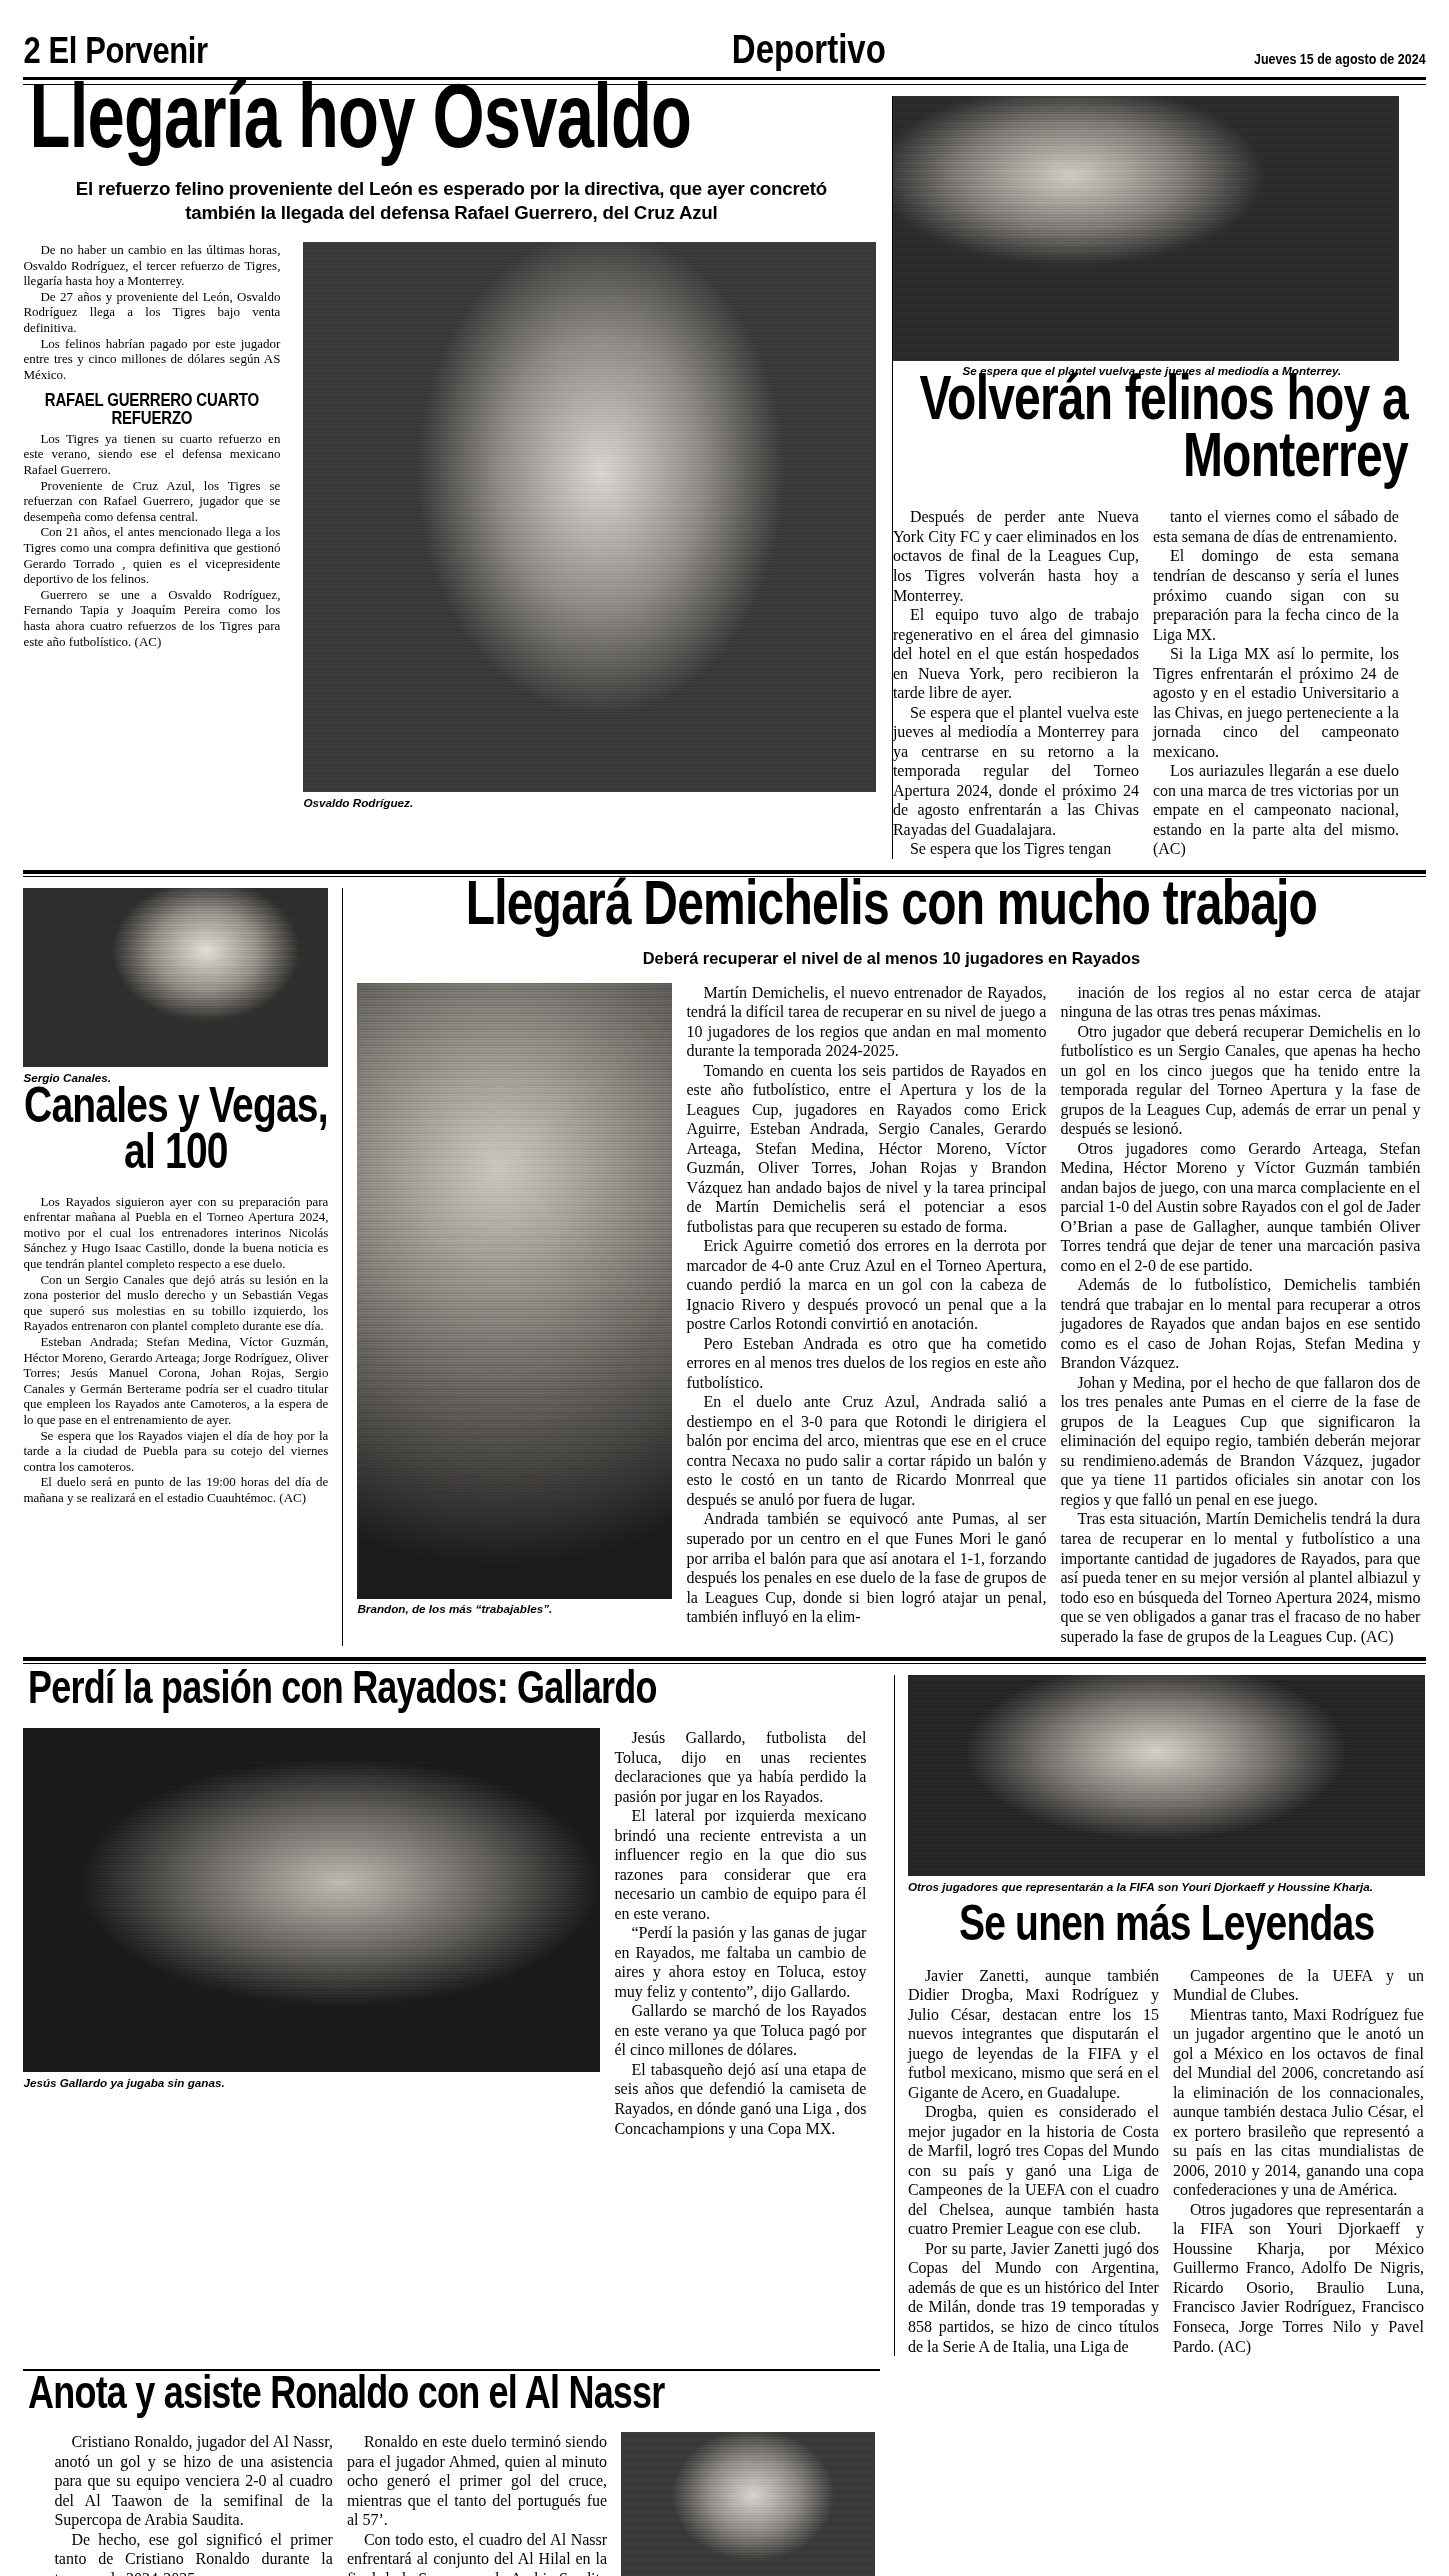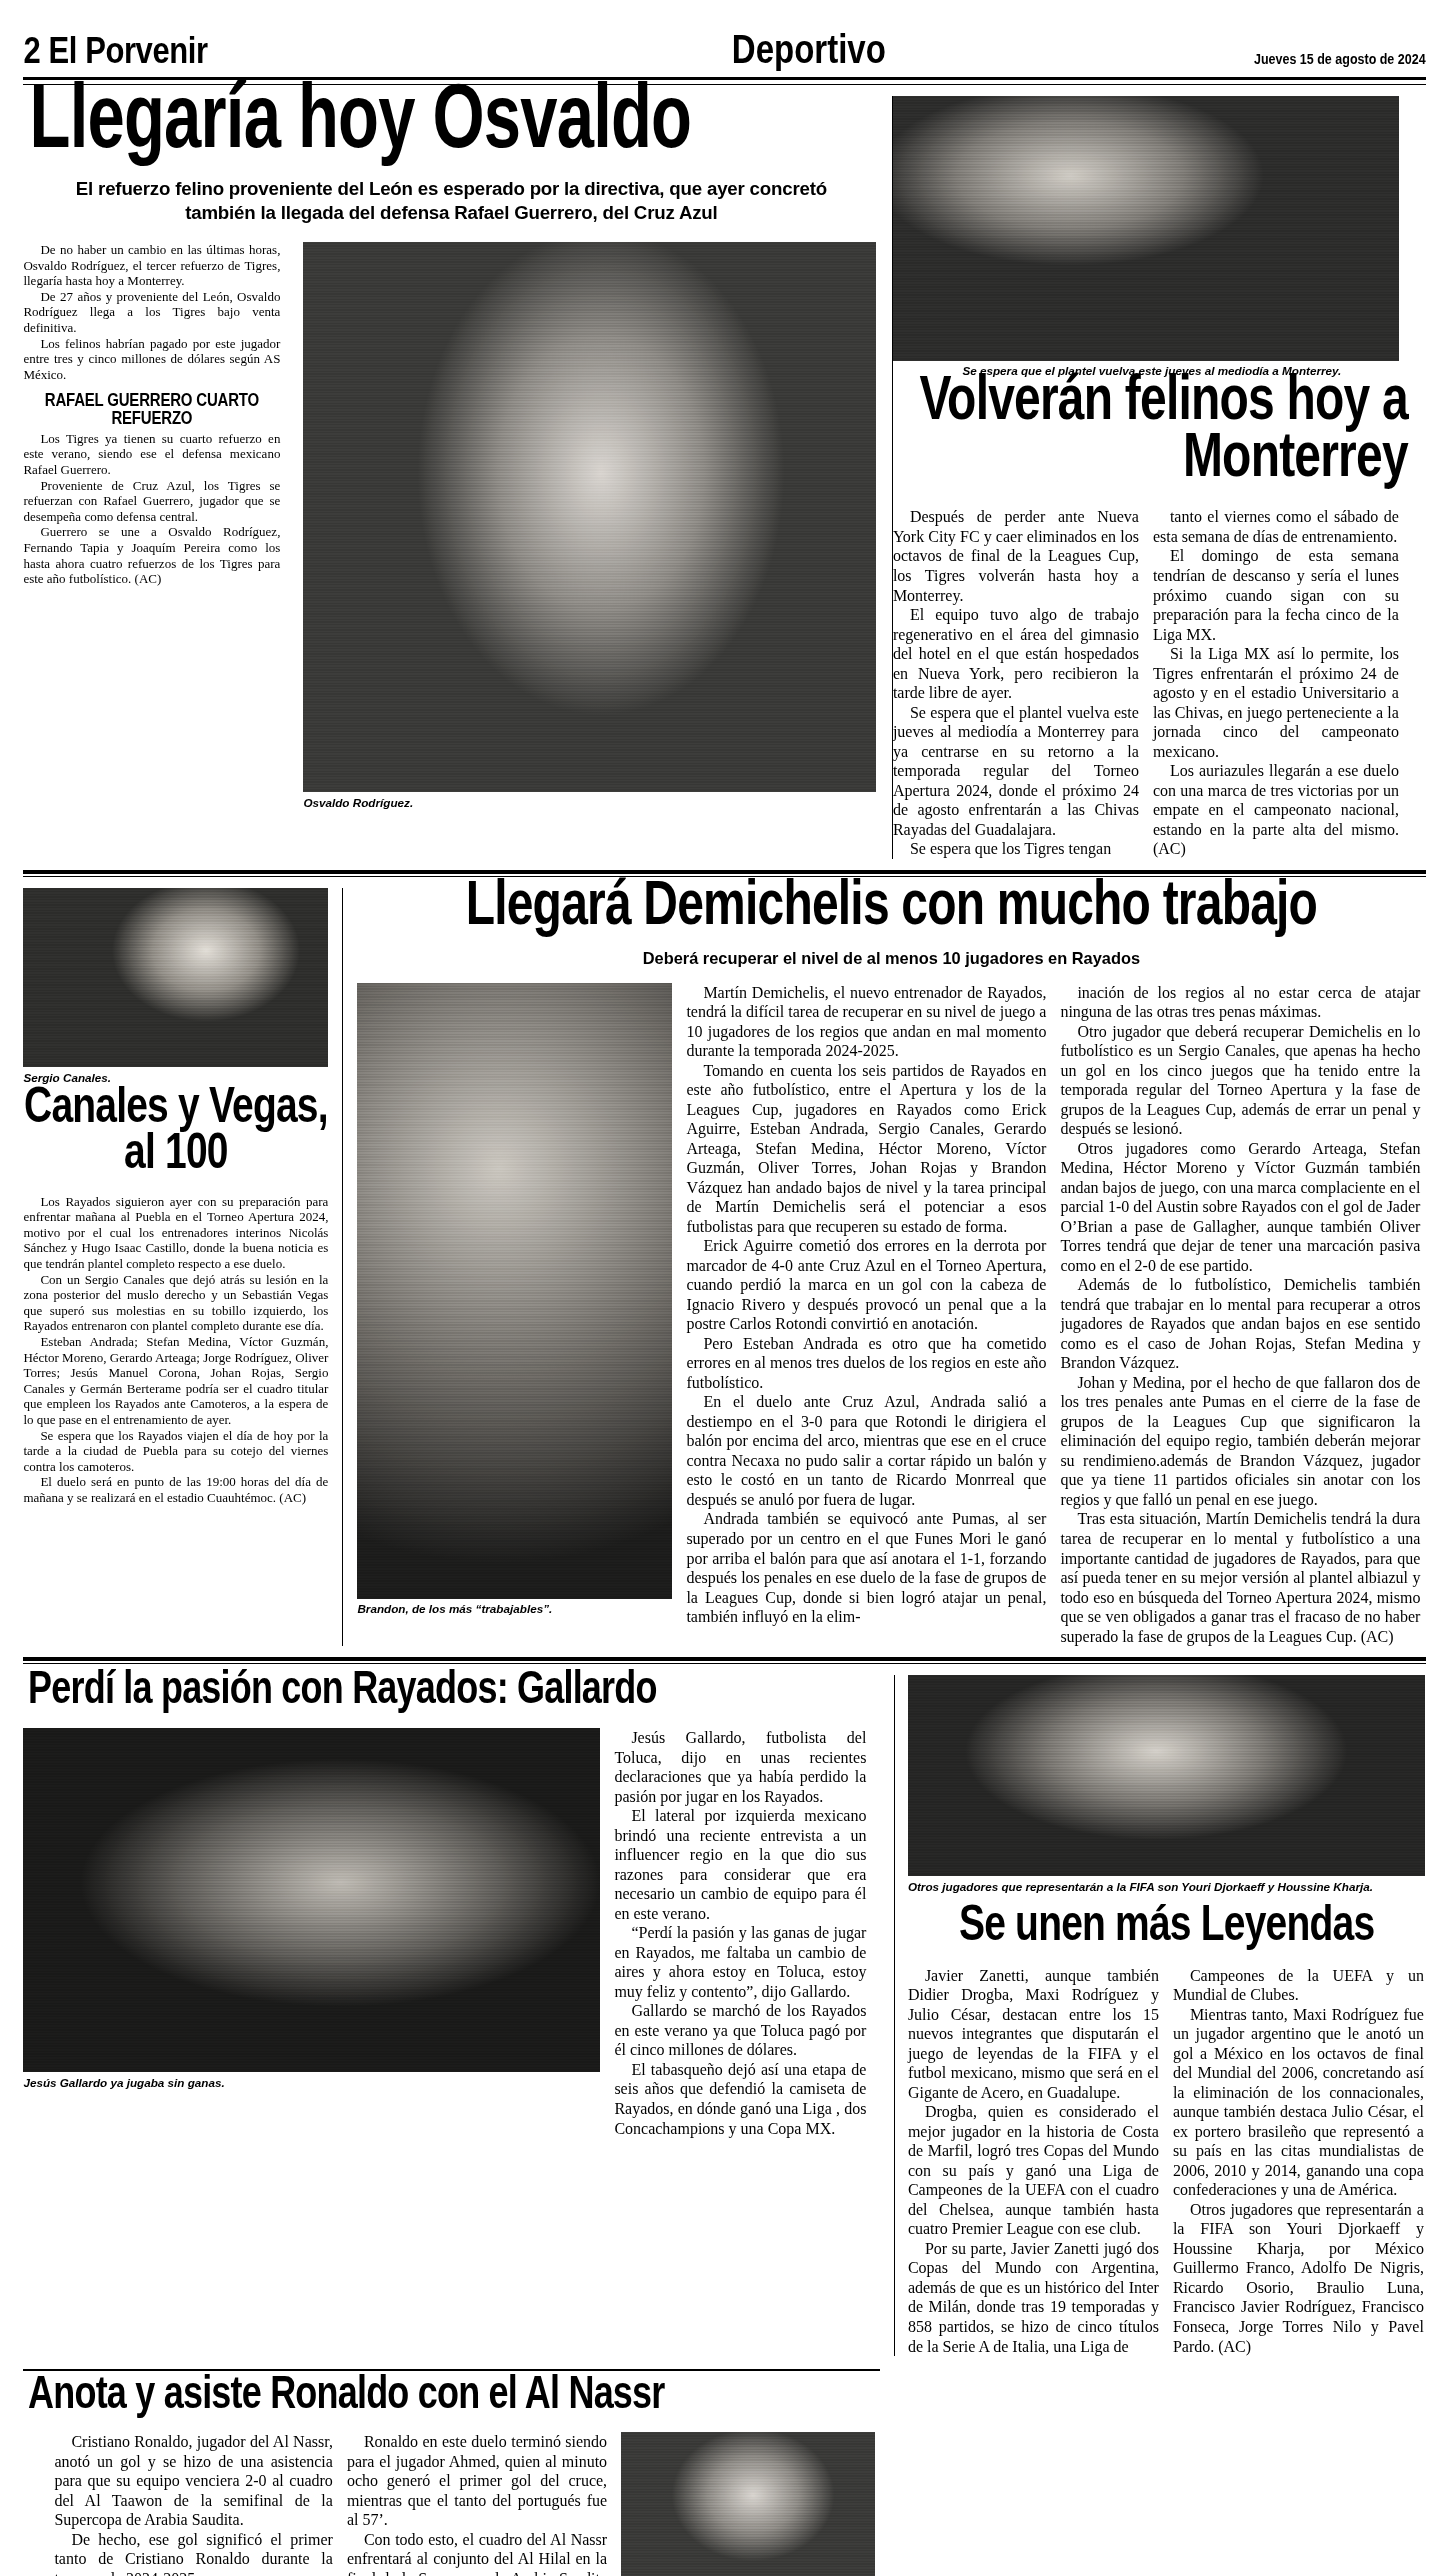--- a/index.html
+++ b/index.html
@@ -142,20 +142,21 @@
         <div class="s1-col-txt">
           <div class="body-txt">
             <p>De no haber un cambio en las últimas horas, Osvaldo Rodríguez, el tercer refuerzo de Tigres, llegaría hasta hoy a Monterrey.</p>
             <p>De 27 años y proveniente del León, Osvaldo Rodríguez llega a los Tigres bajo venta definitiva.</p>
             <p>Los felinos habrían pagado por este jugador entre tres y cinco millones de dólares según AS México.</p>
           </div>
           <div class="subhead">RAFAEL GUERRERO CUARTO REFUERZO</div>
           <div class="body-txt">
             <p>Los Tigres ya tienen su cuarto refuerzo en este verano, siendo ese el defensa mexicano Rafael Guerrero.</p>
             <p>Proveniente de Cruz Azul, los Tigres se refuerzan con Rafael Guerrero, jugador que se desempeña como defensa central.</p>
+            <p>Con 21 años, el antes mencionado llega a los Tigres como una compra definitiva que gestionó Gerardo Torrado , quien es el vicepresidente deportivo de los felinos.</p>
             <p>Guerrero se une a Osvaldo Rodríguez, Fernando Tapia y Joaquím Pereira como los hasta ahora cuatro refuerzos de los Tigres para este año futbolístico. (AC)</p>
           </div>
         </div>
 
         <div class="s1-photo-wrap">
           <div class="photo ph-a s1-main-photo"></div>
           <div class="caption">Osvaldo Rodríguez.</div>
         </div>
       </div>
     </div>

